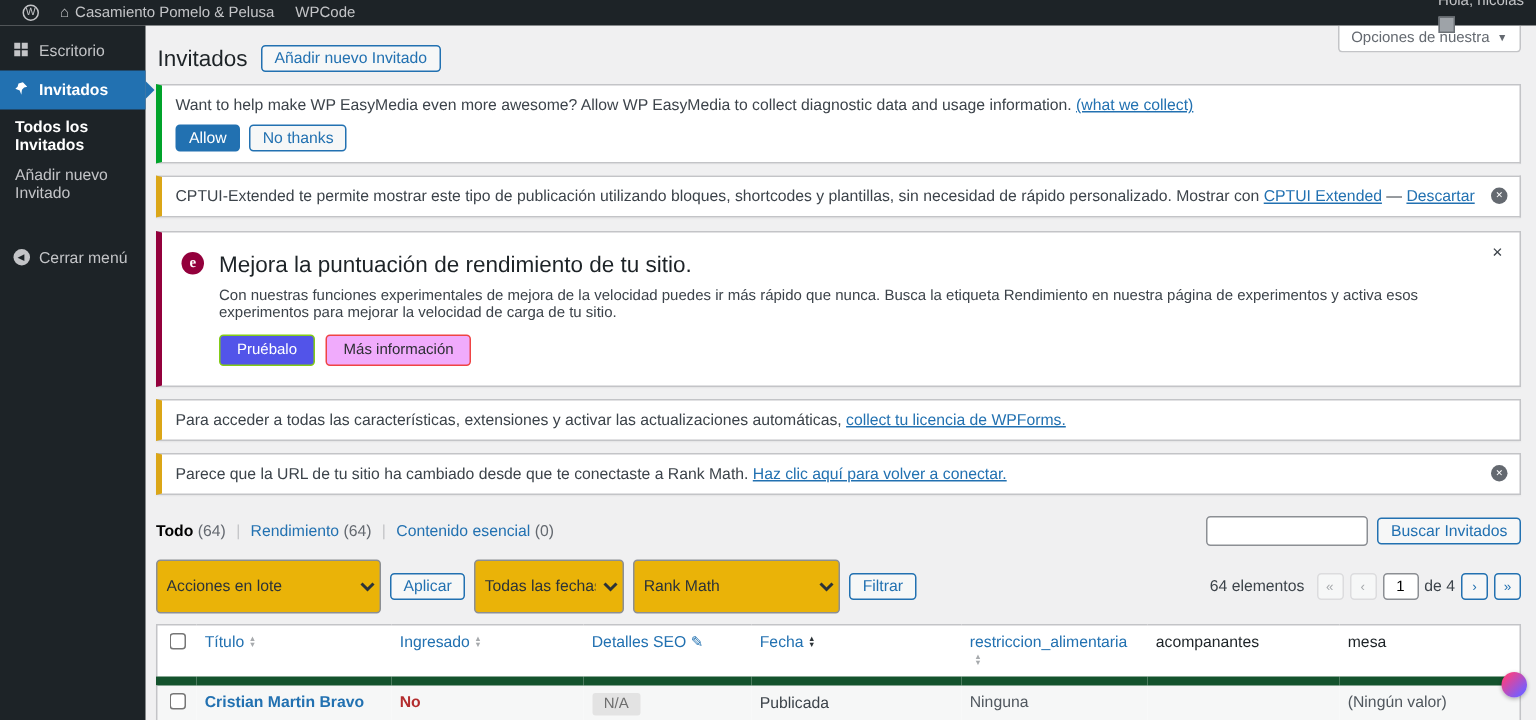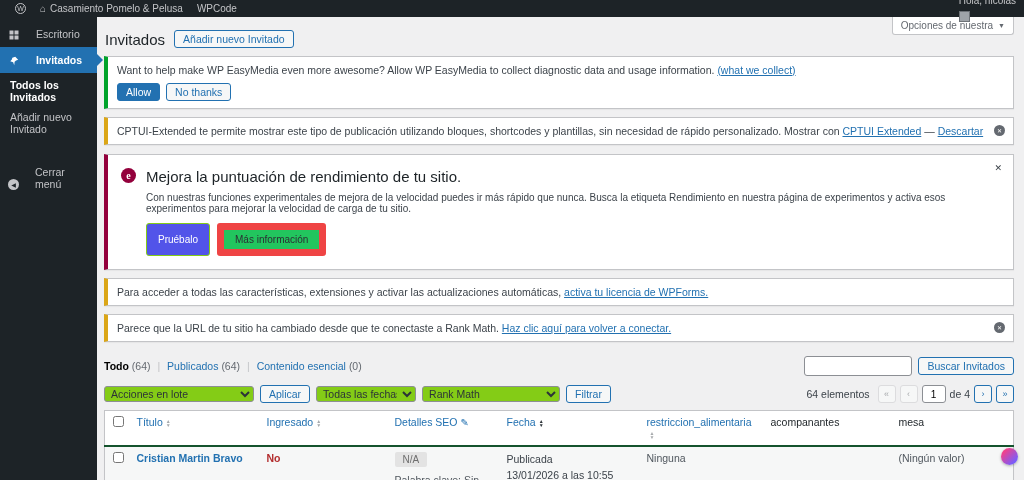--- a/index.html
+++ b/index.html
@@ -9,21 +9,21 @@
   
   .adminbar { position:relative; height:17px; background:#1d2327; color:#c3c4c7; display:flex; align-items:center; font-size:10px; padding:0 8px; z-index:50; }
   .ab-item { display:flex; align-items:center; gap:4px; padding:0 7px; height:100%; cursor:pointer; }
   .wp-logo-circle { width:11px; height:11px; border:1px solid #c3c4c7; border-radius:50%; display:flex; align-items:center; justify-content:center; font-size:7px; color:#c3c4c7; }
   .ab-right { margin-left:auto; display:flex; align-items:flex-start; gap:5px;flex-direction:column; }
   .avatar { width:11px; height:11px; background:#9ea3a8; border:1px solid #6c7176; }
 
   
   .layout { display:flex; height:463px; }
   .sidebar { width:97px; background:#1d2327; color:#c3c4c7; flex-shrink:0; font-size:10.5px; padding-top:4px; }
-  .menu-item { display:flex; align-items:flex-end; gap:16px; padding:7px 8px; cursor:pointer; position:relative; }
+  .menu-item { display:flex; align-items:flex-start; gap:6px; padding:7px 8px; cursor:pointer; position:relative; }
   .menu-item.active { background:#2271b1; color:#fff; font-weight:600; }
   .menu-item.active::after { content:""; position:absolute; right:-6px; top:50%; margin-top:-6px; border:6px solid transparent; border-left-color:#2271b1; border-right:none; }
   .submenu { padding:2px 0 6px 0; }
   .submenu-item { padding:4px 8px 4px 10px; cursor:pointer; color:#c3c4c7; }
   .submenu-item.current { color:#fff; font-weight:700; }
   .collapse { margin-top:14px; }
   .collapse-circle { width:11px; height:11px; border-radius:50%; background:#c3c4c7; color:#1d2327; font-size:6px; display:flex; align-items:center; justify-content:center; }
   .micon { width:12px; display:inline-flex; justify-content:center; }
 
   
@@ -45,49 +45,49 @@
   .notice a { color:#2271b1; text-decoration:underline; cursor:pointer; }
   .notice .btnrow { margin-top:7px; display:flex; gap:6px; }
   .dismiss { position:absolute; top:7px; right:8px; width:11px; height:11px; border-radius:50%; background:#646970; color:#fff; font-size:6px; display:flex; align-items:center; justify-content:center; cursor:pointer; }
 
   .notice-elementor { border-left-color:#93003c; padding:13px 30px 13px 13px; display:flex; gap:10px; margin-top:9px; }
   .e-icon { width:15px; height:15px; border-radius:50%; background:#93003c; color:#fff; font-size:10px; font-weight:700; display:flex; align-items:center; justify-content:center; flex-shrink:0; font-family:"Liberation Serif",serif; }
   .e-title { font-size:15px; font-weight:400; color:#1d2327; }
   .e-text { font-size:10px; margin-top:7px; color:#3c434a; }
   .e-btnrow { margin-top:9px; display:flex; gap:7px; }
   .e-btn-primary { background:#5254e9; border:1px solid #84cc16; color:#fff; border-radius:3px; padding:4px 11px; font-size:10px; cursor:pointer; font-family:inherit; }
-  .e-btn-secondary { background:#22c55e; border:7px solid #ef4444; color:#2c2e33; border-radius:3px; padding:4px 11px; font-size:10px; cursor:pointer; font-family:inherit; }
+  .e-btn-secondary { background:#f0abfc; border:1px solid #ef4444; color:#2c2e33; border-radius:3px; padding:4px 11px; font-size:10px; cursor:pointer; font-family:inherit; }
   .e-close { position:absolute; top:8px; right:11px; color:#3c434a; font-size:9px; cursor:pointer; }
 
   
   .views-row { display:flex; justify-content:space-between; align-items:center; margin-top:14px; }
   .views { color:#646970; }
   .views .current { color:#000; font-weight:700; }
   .views a { color:#2271b1; text-decoration:none; cursor:pointer; }
   .views .count { color:#646970; }
   .views .sep { color:#c3c4c7; margin:0 4px; }
   .search-box { display:flex; gap:6px; align-items:center; }
   .search-box input { width:108px; height:20px; border:1px solid #8c8f94; border-radius:3px; background:#fff; font-family:inherit; font-size:10.5px; padding:0 4px; }
 
   .toolbar { display:flex; justify-content:space-between; align-items:center; margin-top:9px; }
   .toolbar-left { display:flex; gap:6px; align-items:center; }
-  select { height:16px; border:1px solid #8c8f94; border-radius:3px; background:#84cc16; font-family:inherit; font-size:10.5px; color:#2c3338; padding:0 2px; }
+  select { height:36px; border:1px solid #8c8f94; border-radius:3px; background:#eab308; font-family:inherit; font-size:10.5px; color:#2c3338; padding:0 2px; }
   .sel-bulk { width:150px; } .sel-dates { width:100px; } .sel-rank { width:138px; }
 
   .pagination { display:flex; align-items:center; gap:4px; color:#3c434a; }
   .pg-btn { width:18px; height:18px; display:flex; align-items:center; justify-content:center; border-radius:3px; font-size:9px; cursor:pointer; }
   .pg-btn.disabled { background:#f6f7f7; border:1px solid #dcdcde; color:#a7aaad; cursor:default; }
   .pg-btn.enabled { background:#f6f7f7; border:1px solid #2271b1; color:#2271b1; }
   .pg-input { width:24px; height:18px; text-align:center; border:1px solid #8c8f94; border-radius:3px; font-size:10px; font-family:inherit; }
   .pg-total { margin-right:4px; }
 
   
   table.list { width:100%; margin-top:7px; border-collapse:collapse; background:#fff; border:1px solid #c3c4c7; box-shadow:0 1px 1px rgba(0,0,0,.04); table-layout:fixed; font-size:10.5px; }
   th,td { text-align:left; vertical-align:top; padding:5px 6px; }
-  thead th { font-weight:400; border-bottom:2px solid #14532d; color:#2271b1; cursor:pointer; }
+  thead th { font-weight:400; border-bottom:6px solid #14532d; color:#2271b1; cursor:pointer; }
   thead th.plain { color:#1d2327; cursor:default; }
   .sort { display:inline-flex; flex-direction:column; line-height:4px; font-size:5px; color:#a7aaad; vertical-align:middle; margin-left:3px; }
   .sort.sorted { color:#2c3338; }
   .pencil { color:#2271b1; margin-left:3px; font-size:10px; }
   tr.row-alt { background:#f6f7f7; }
   tbody tr { border-top:1px solid #f0f0f1; }
   td.cb, th.cb { padding:5px 0 0 8px; }
   input[type=checkbox] { width:11px; height:11px; accent-color:#2271b1; }
   .row-title { color:#2271b1; font-weight:700; text-decoration:none; cursor:pointer; }
   .flag-no { color:#b32d2e; font-weight:700; }
@@ -191,37 +191,37 @@
         <div class="e-btnrow">
           <button class="e-btn-primary">Pruébalo</button>
           <button class="e-btn-secondary">Más información</button>
         </div>
       </div>
       <span class="e-close">✕</span>
     </div>
 
     <div class="notice notice-warning">
       <p>
-        <span>Para acceder a todas las características, extensiones y activar las actualizaciones automáticas, </span><a>activa tu licencia de WPForms.</a>
+        <span>Para acceder a todas las características, extensiones y activar las actualizaciones automáticas, </span><a>collect tu licencia de WPForms.</a>
       </p>
     </div>
 
     <div class="notice notice-warning">
       <p>
         <span>Parece que la URL de tu sitio ha cambiado desde que te conectaste a Rank Math. </span><a>Haz clic aquí para volver a conectar.</a>
       </p>
       <span class="dismiss">✕</span>
     </div>
 
     <div class="views-row">
       <div class="views">
         <span class="current">Todo</span>
         <span class="count">(64)</span>
         <span class="sep">|</span>
-        <a>Publicados</a>
+        <a>Rendimiento</a>
         <span class="count">(64)</span>
         <span class="sep">|</span>
         <a>Contenido esencial</a>
         <span class="count">(0)</span>
       </div>
       <div class="search-box">
         <input type="text" value="" style="">
         <button class="btn">Buscar Invitados</button>
       </div>
     </div>

